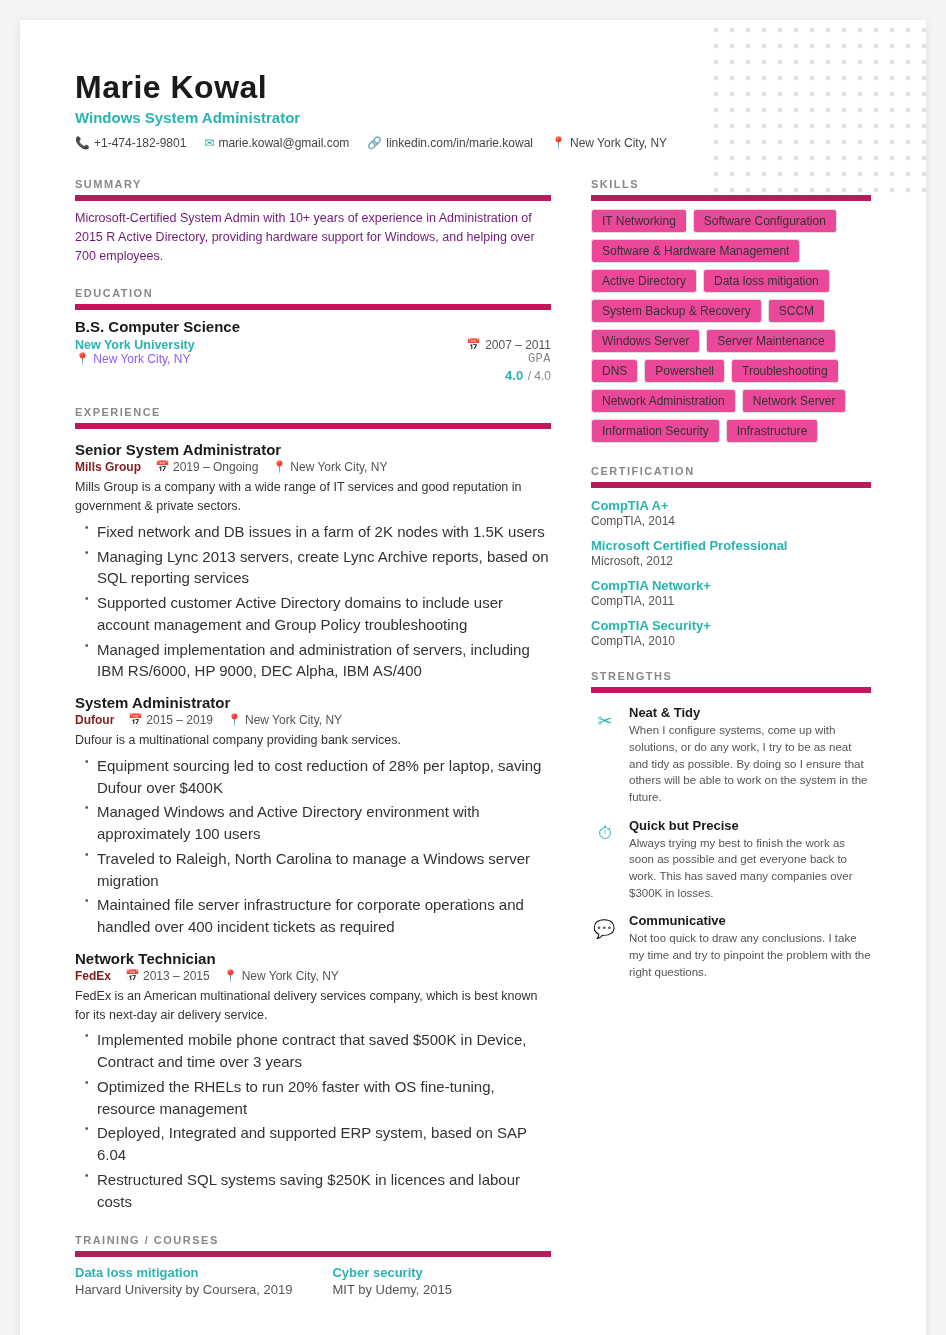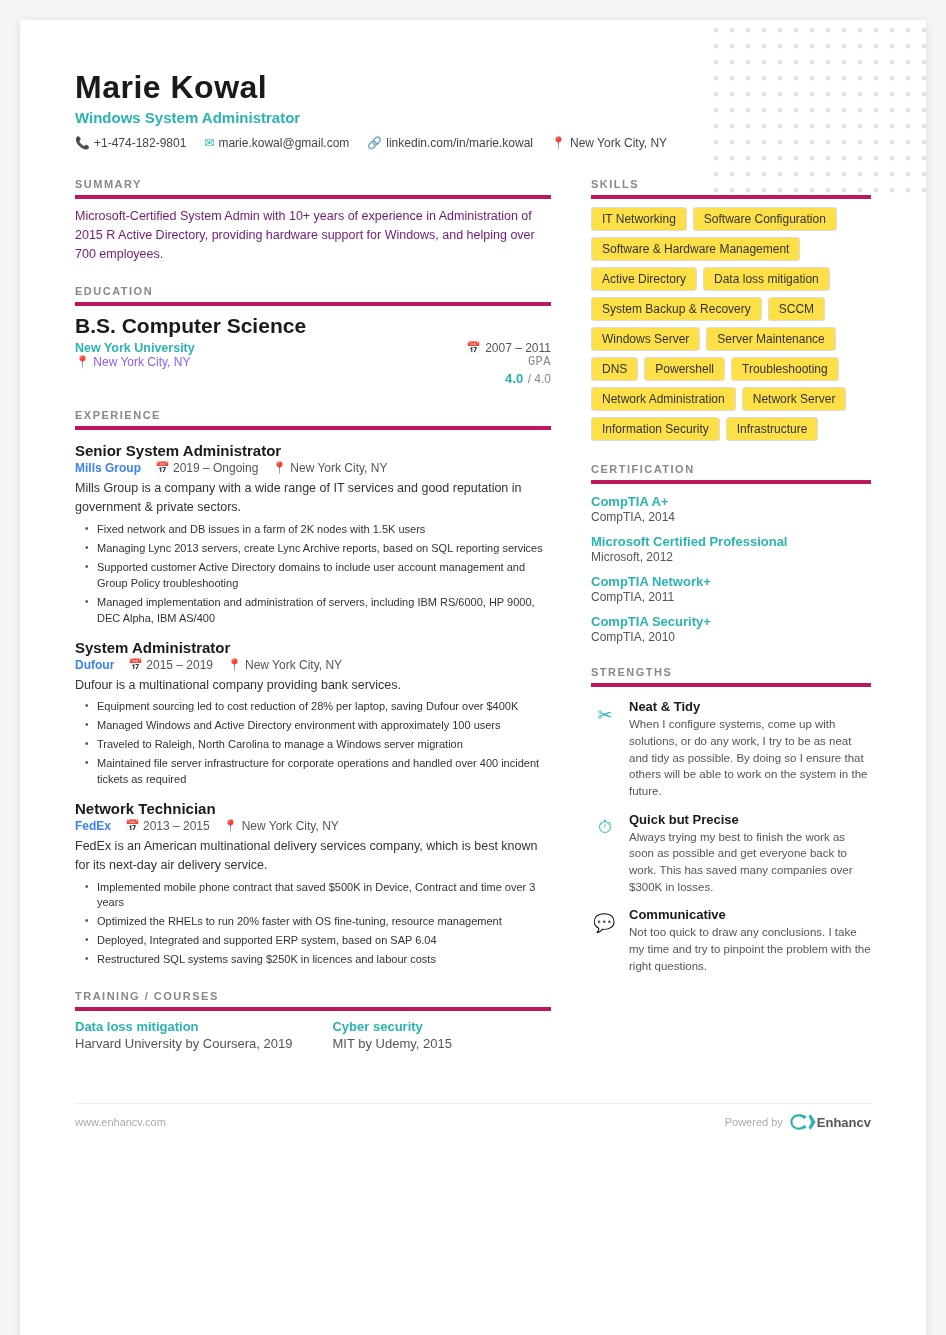--- a/index.html
+++ b/index.html
@@ -85,32 +85,32 @@
       margin-bottom: 22px;
     }
     .section-title {
       font-size: 11px;
       font-weight: 700;
       color: #888;
       letter-spacing: 1.5px;
       text-transform: uppercase;
       margin-bottom: 6px;
       padding-bottom: 5px;
-      border-bottom: 4px solid #be185d;
+      border-bottom: 6px solid #be185d;
     }
     .section-content {
       font-size: 12.5px;
       color: #701a75;
       line-height: 1.5;
       margin-top: 8px;
     }
 
     
     .edu-degree {
-      font-size: 21px;
+      font-size: 15px;
       font-weight: 700;
       color: #1a1a1a;
       margin-top: 8px;
     }
     .edu-row {
       display: flex;
       justify-content: space-between;
       align-items: flex-start;
       margin-top: 3px;
     }
@@ -159,40 +159,40 @@
     }
     .exp-meta {
       display: flex;
       align-items: center;
       gap: 14px;
       margin-top: 2px;
       font-size: 12px;
       color: #555;
     }
     .exp-company {
-      color: #3b82f6;
+      color: #7f1d1d;
       font-weight: 600;
     }
     .exp-date, .exp-location {
       display: flex;
       align-items: center;
       gap: 3px;
     }
     .exp-description {
       font-size: 12.5px;
       color: #333;
       margin-top: 4px;
       line-height: 1.5;
     }
     .exp-bullets {
       margin-top: 5px;
       padding-left: 10px;
     }
     .exp-bullets li {
-      font-size: 11px;
+      font-size: 15px;
       color: #333;
       list-style: none;
       padding-left: 12px;
       position: relative;
       margin-bottom: 3px;
       line-height: 1.45;
     }
     .exp-bullets li::before {
       content: '•';
       position: absolute;
@@ -220,21 +220,21 @@
 
     
     
     .skills-grid {
       display: flex;
       flex-wrap: wrap;
       gap: 6px;
       margin-top: 8px;
     }
     .skill-tag {
-      background: #fde047;
+      background: #ec4899;
       border: 1px solid #ddd;
       border-radius: 3px;
       padding: 4px 10px;
       font-size: 12px;
       color: #333;
       white-space: nowrap;
     }
 
     
     .cert-item {

